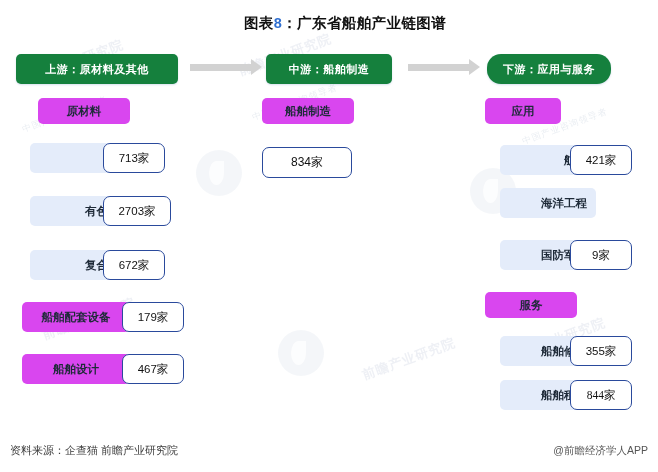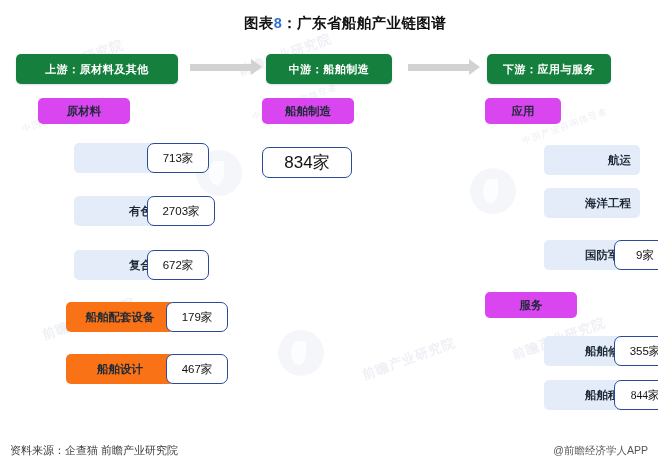--- a/index.html
+++ b/index.html
@@ -82,36 +82,36 @@
     height:26px;
     background:#d946ef;
     border-radius:5px;
     font-size:11.5px;
     font-weight:bold;
     color:#1e2a38;
     display:flex;align-items:center;justify-content:center;
   }
 
   
-  .row{position:absolute;height:30px;margin-left:44px;}
+  .row{position:absolute;height:30px;}
   .row .label{
     position:absolute;left:0;top:0;
     height:30px;
     background:#e4ecfa;
     border-radius:5px;
     display:flex;align-items:center;justify-content:flex-end;
     padding-right:9px;
     box-sizing:border-box;
     font-size:11.5px;
     font-weight:bold;
     color:#1e2a38;
     white-space:nowrap;
   }
   .row.cat-row .label{
-    background:#f97316;
+    background:#d946ef;
     justify-content:center;
     padding-right:0;
   }
   .row .count{
     position:absolute;top:0;
     height:30px;
     background:#ffffff;
     border:1.6px solid #2a4a9c;
     border-radius:7px;
     box-sizing:border-box;
@@ -123,21 +123,21 @@
 
   
   .solo-count{
     position:absolute;
     height:31px;
     background:#fff;
     border:1.6px solid #2a4a9c;
     border-radius:7px;
     box-sizing:border-box;
     display:flex;align-items:center;justify-content:center;
-    font-size:17px;color:#111;
+    font-size:12px;color:#111;
   }
 
   
   .footer-left{
     position:absolute;left:10px;bottom:14px;
     font-size:11px;color:#3a3a3a;
     white-space:nowrap;
   }
   .footer-right{
     position:absolute;right:10px;bottom:14px;
@@ -173,21 +173,21 @@
     <div class="head"></div>
   </div>
 
   <div class="stage-head" style="left:266px;top:54px;width:126px;">中游：船舶制造</div>
 
   <div class="arrow" style="left:408px;top:62px;width:72px;">
     <div class="shaft"></div>
     <div class="head"></div>
   </div>
 
-  <div class="stage-head" style="left:487px;top:54px;width:124px;">下游：应用与服务</div>
+  <div class="stage-head" style="left:487px;top:54px;width:124px;border-radius:14px;">下游：应用与服务</div>
 
   <div class="cat" style="left:38px;top:98px;width:92px;">原材料</div>
 
   <div class="row" style="left:30px;top:143px;width:160px;">
     <div class="label" style="width:110px;">钢铁</div>
     <div class="count" style="left:73px;width:62px;">713家</div>
   </div>
 
   <div class="row" style="left:30px;top:196px;width:160px;">
     <div class="label" style="width:110px;">有色金属</div>
@@ -210,20 +210,21 @@
   </div>
 
   <div class="cat" style="left:262px;top:98px;width:92px;">船舶制造</div>
 
   <div class="solo-count" style="left:262px;top:147px;width:90px;">834家</div>
 
   <div class="cat" style="left:485px;top:98px;width:76px;">应用</div>
 
   <div class="row" style="left:500px;top:145px;width:145px;">
     <div class="label" style="width:96px;">航运</div>
+    <div class="count" style="left:70px;width:62px;">421家</div>
   </div>
 
   <div class="row" style="left:500px;top:188px;width:145px;">
     <div class="label" style="width:96px;">海洋工程</div>
   </div>
 
   <div class="row" style="left:500px;top:240px;width:145px;">
     <div class="label" style="width:96px;">国防军工</div>
     <div class="count" style="left:70px;width:62px;">9家</div>
   </div>

